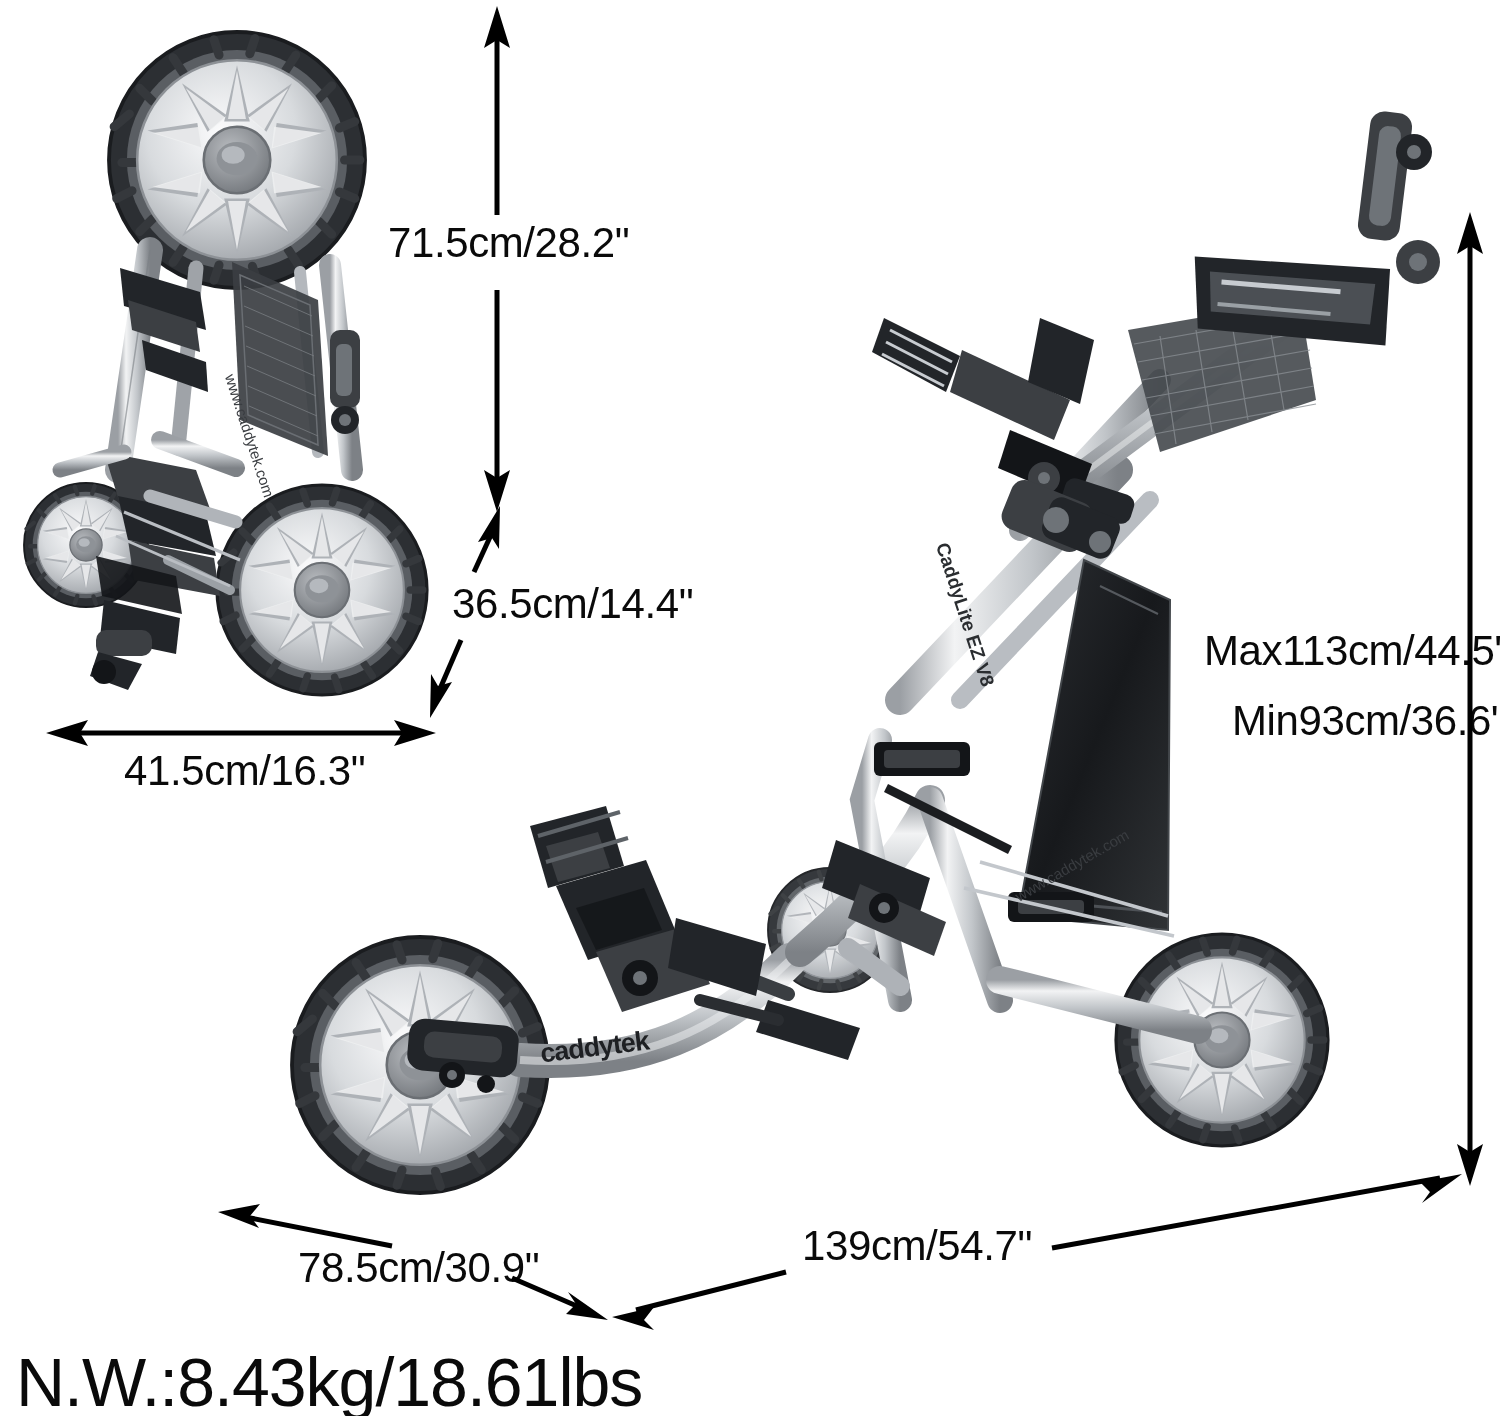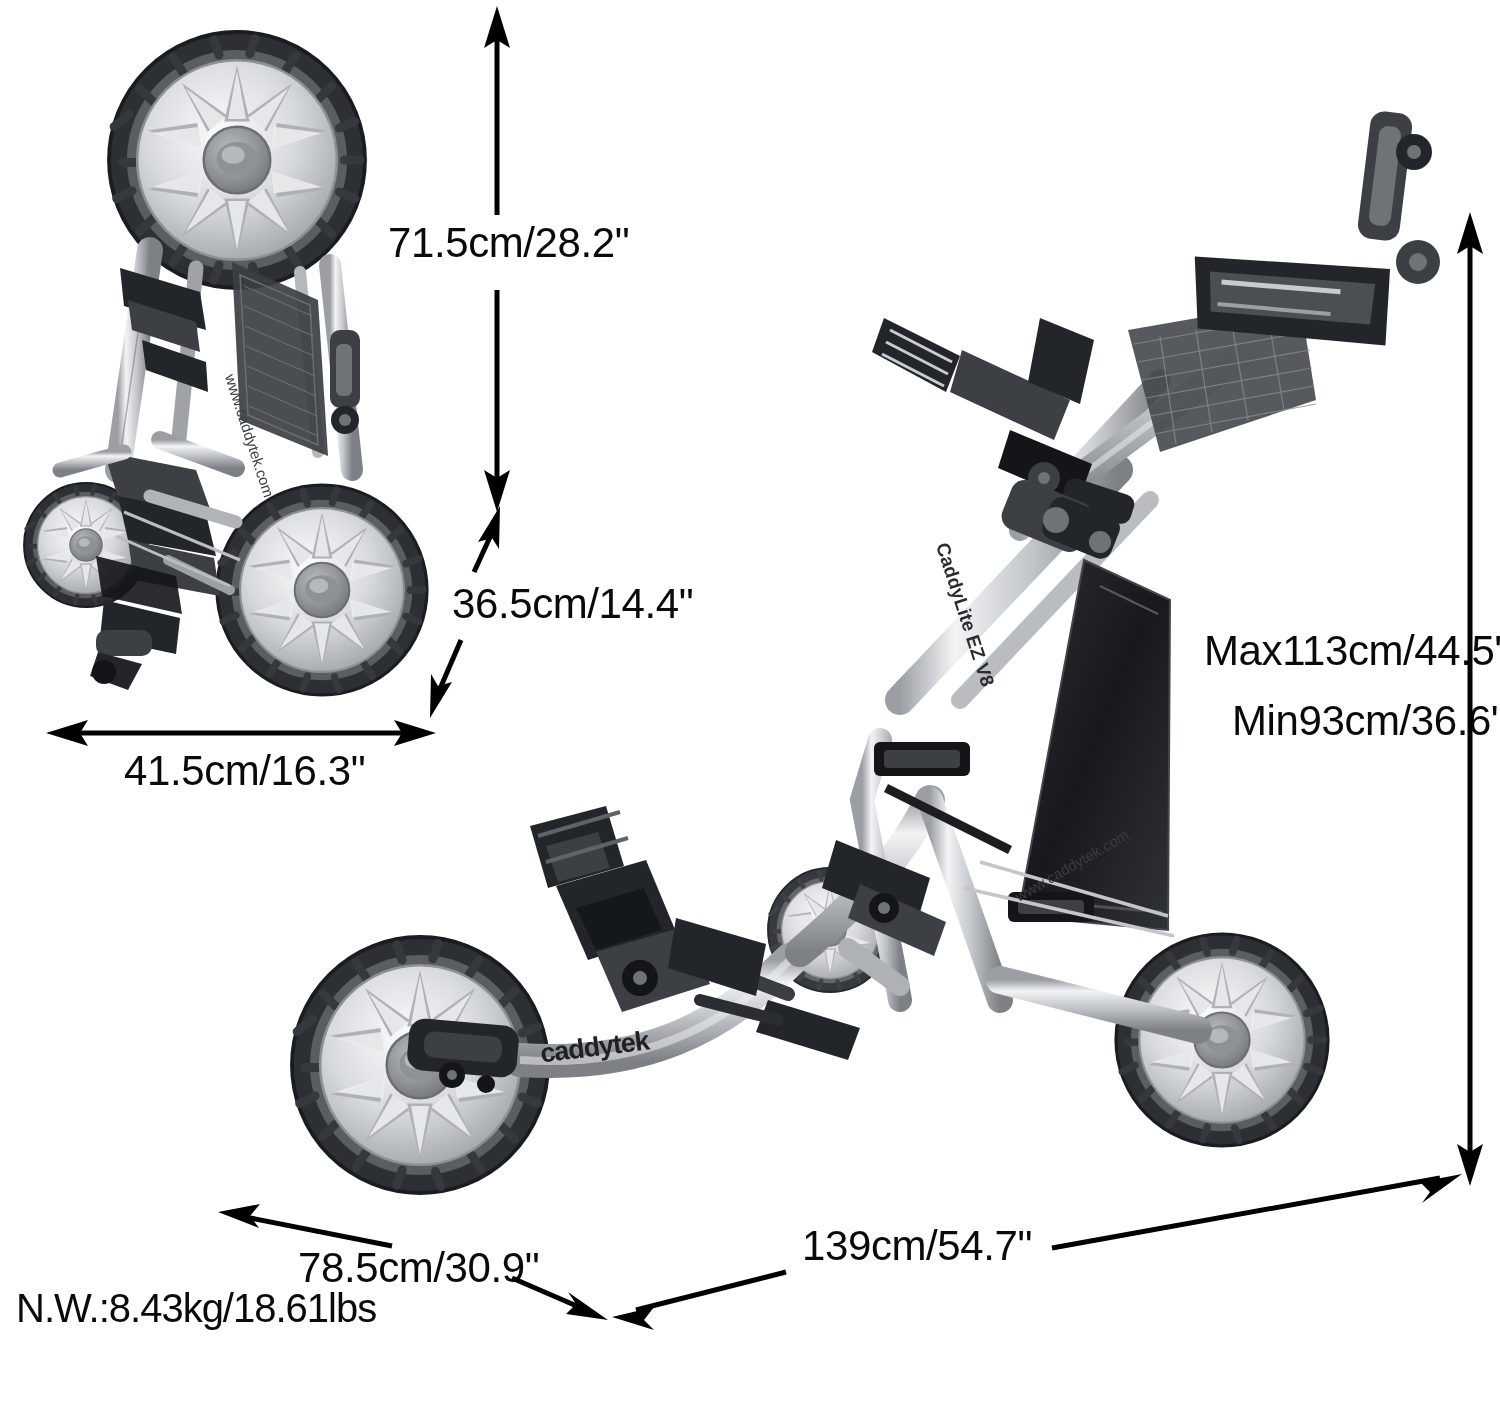--- a/index.html
+++ b/index.html
@@ -30,22 +30,22 @@
   .dim-label { font-size: 42px; }
   #label-height-folded { left: 388px; top: 222px; }
   #label-width-folded-depth { left: 452px; top: 583px; }
   #label-width-folded { left: 124px; top: 750px; }
   #label-handle-max { left: 1204px; top: 630px; }
   #label-handle-min { left: 1232px; top: 700px; }
   #label-wheelbase-front { left: 298px; top: 1247px; }
   #label-length-open { left: 802px; top: 1225px; }
   #label-net-weight {
     left: 16px;
-    top: 1288px;
-    font-size: 40px;
+    top: 1348px;
+    font-size: 68px;
     letter-spacing: -1px;
   }
   svg.layer {
     position: absolute;
     left: 0;
     top: 0;
     width: 1500px;
     height: 1416px;
   }
   #art-layer { z-index: 1; }

